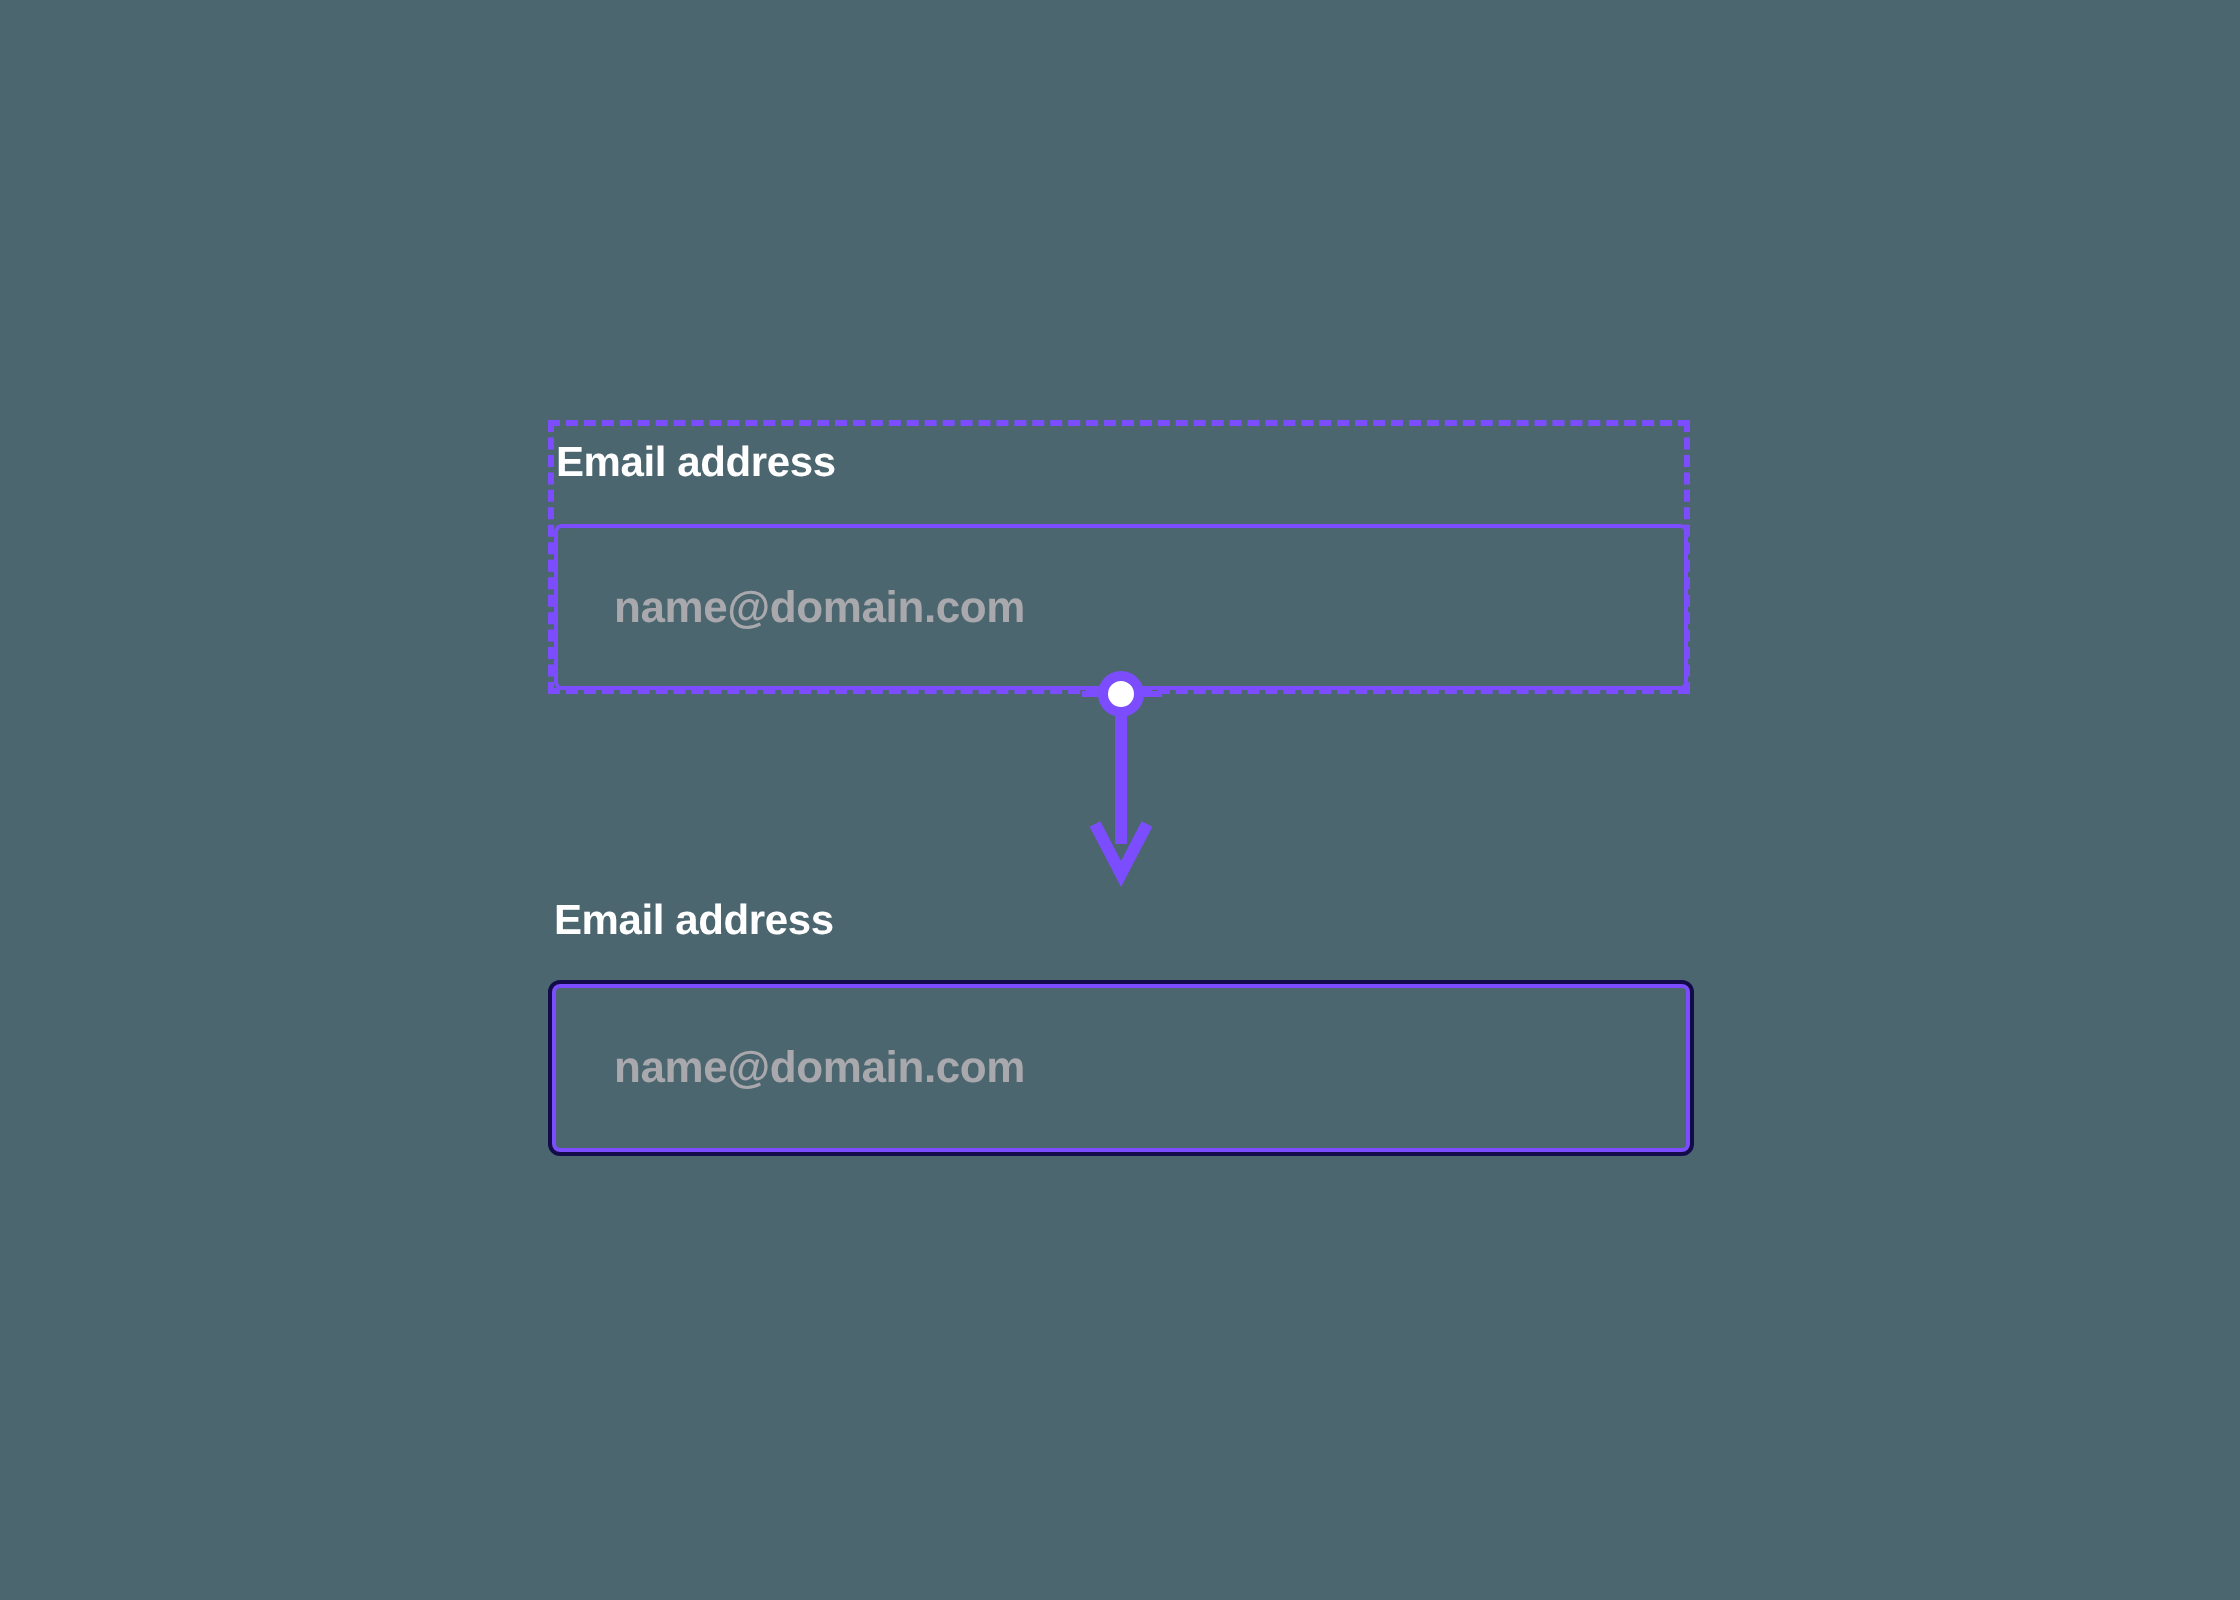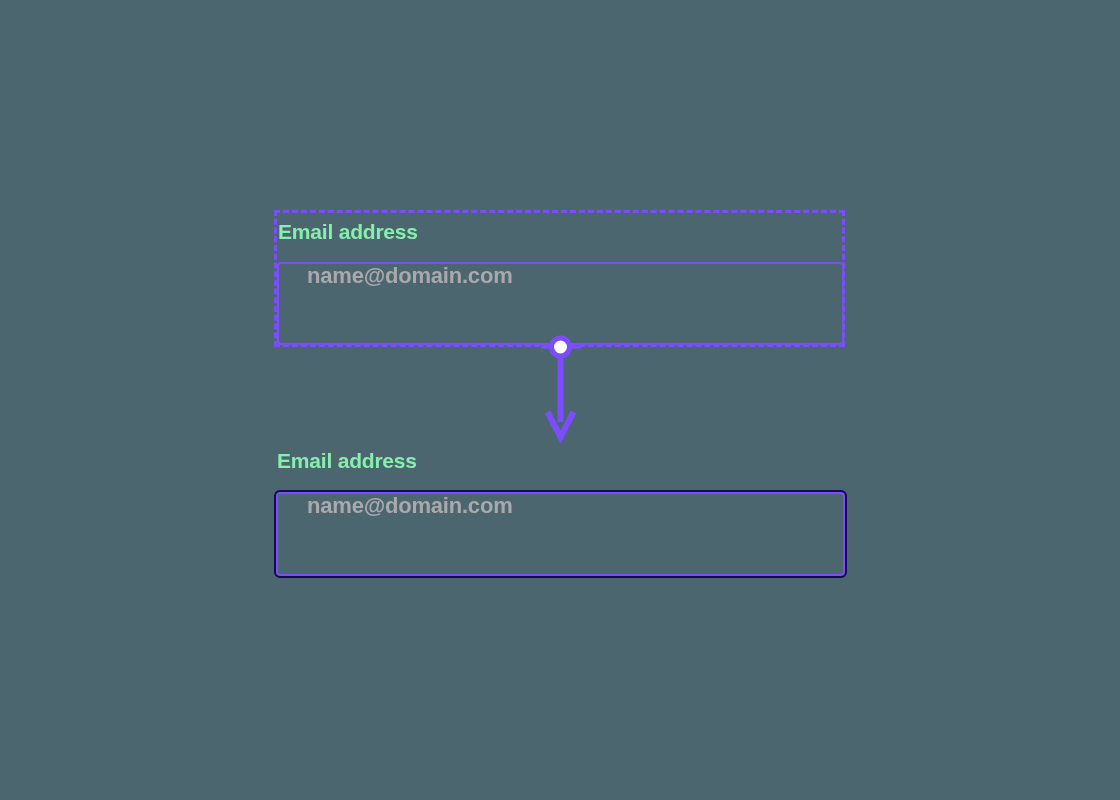--- a/index.html
+++ b/index.html
@@ -26,32 +26,32 @@
     position: absolute;
     box-sizing: border-box;
   }
 
   .field-label {
     font-family: "Liberation Sans", sans-serif;
     font-weight: bold;
     font-size: 21px;
     line-height: 22px;
     letter-spacing: -0.2px;
-    color: #86efac;
+    color: #ffffff;
     white-space: nowrap;
     user-select: none;
   }
 
   .text-input {
     position: absolute;
     box-sizing: border-box;
     background: transparent;
     border-radius: 4px;
     display: flex;
-    align-items: flex-start;
+    align-items: center;
   }
 
   .placeholder {
     font-family: "Liberation Sans", sans-serif;
     font-weight: bold;
     font-size: 22px;
     line-height: 24px;
     letter-spacing: -0.2px;
     color: #a9a9ad;
     white-space: nowrap;

